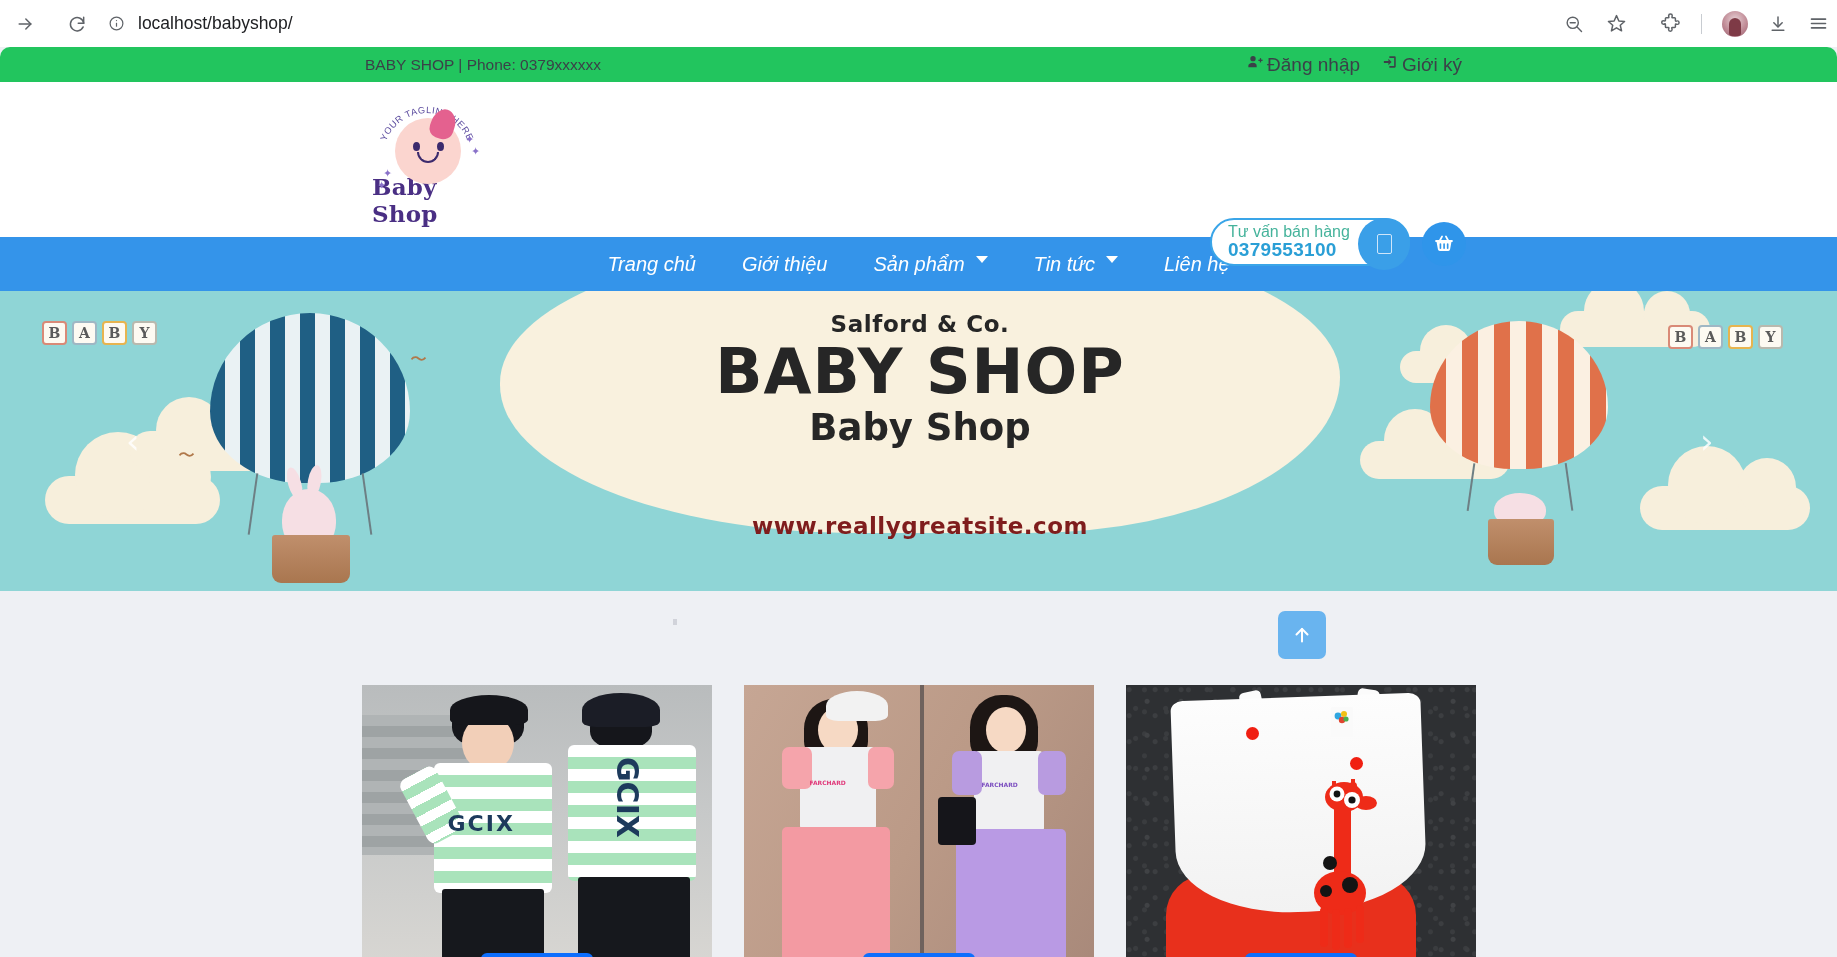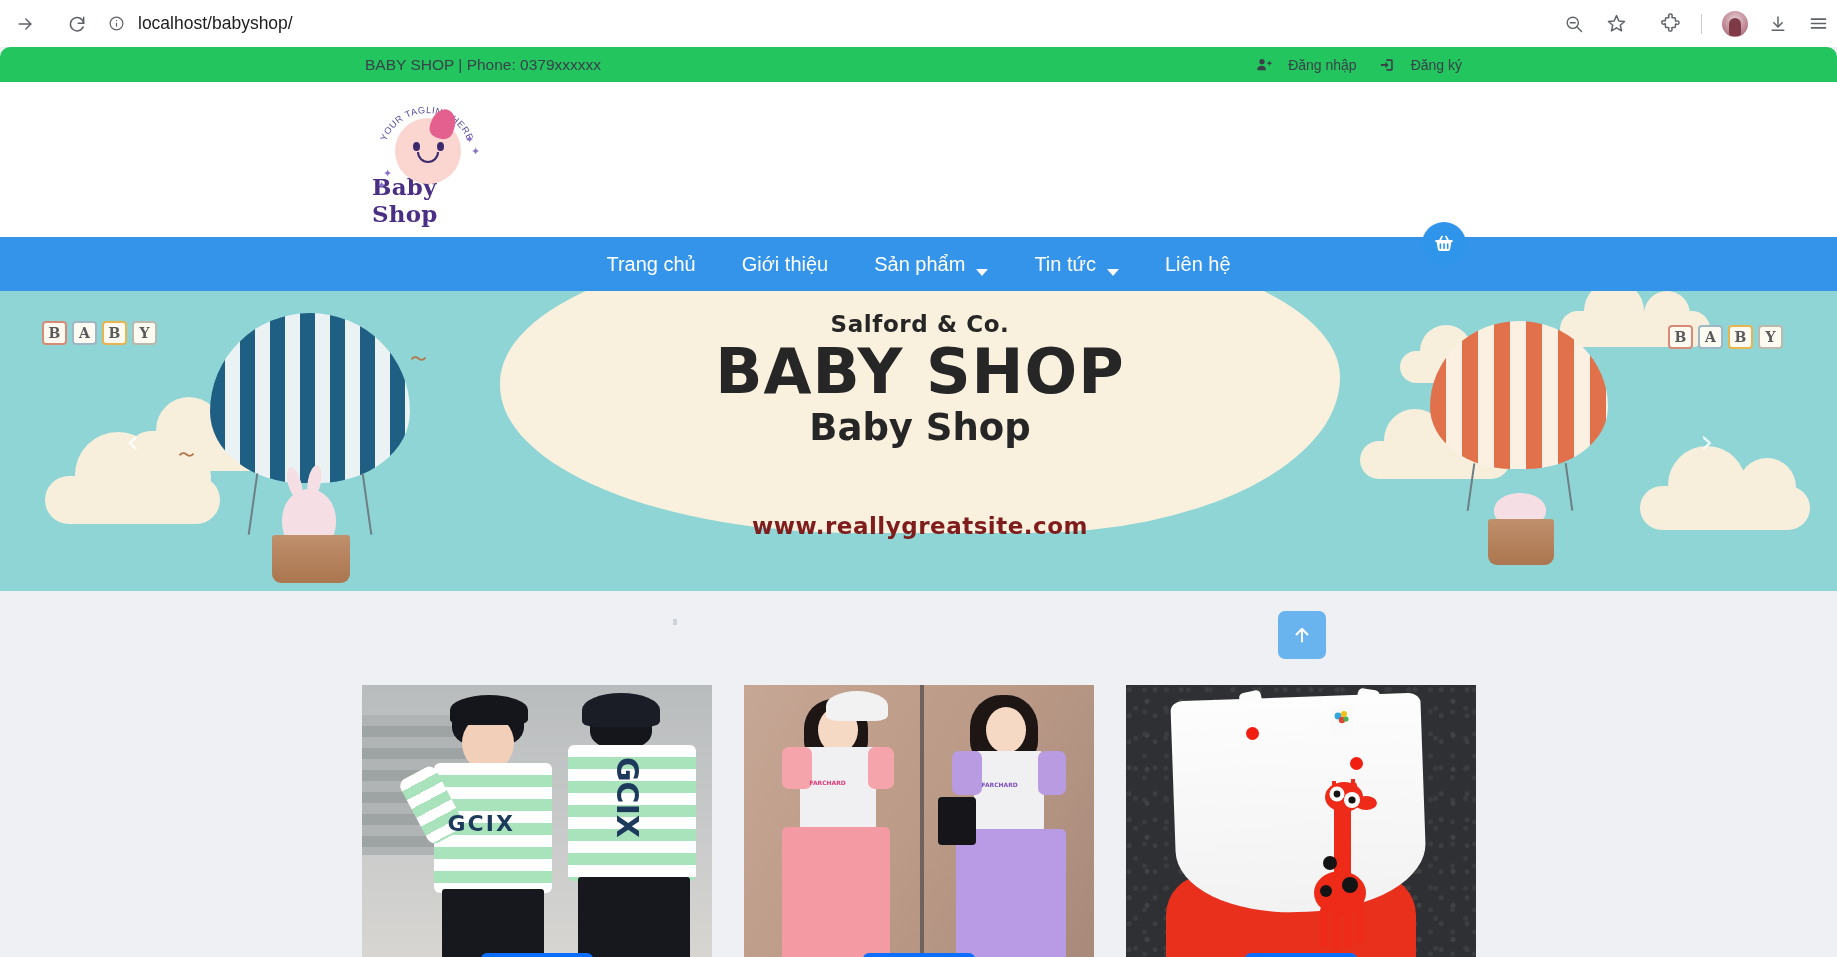--- a/index.html
+++ b/index.html
@@ -66,22 +66,22 @@
     display: flex; align-items: center; position: relative;
     border-top-left-radius: 10px; border-top-right-radius: 10px;
   }
   .topstrip .contact {
     position: absolute; left: 365px; font-size: 15.5px; color: #3b4148; white-space: nowrap;
   }
   .topstrip .auth {
     position: absolute; right: 375px; display: flex; align-items: center; gap: 22px;
   }
   .topstrip .auth a {
-    font-size: 14px; color: #3b4148; text-decoration: none;
-    display: flex; align-items: center; gap: 16px; white-space: nowrap;
+    font-size: 19px; color: #3b4148; text-decoration: none;
+    display: flex; align-items: flex-start; gap: 4px; white-space: nowrap;
   }
   .topstrip .auth svg { display: block; }
 
   
   .header {
     height: 155px; background: #ffffff; position: relative;
   }
   .logo-wrap {
     position: absolute; left: 372px; top: 10px; width: 110px; height: 135px;
     display: flex; flex-direction: column; align-items: center;
@@ -155,22 +155,23 @@
     background: #2f95ea; display: flex; align-items: center; justify-content: center;
   }
 
   
   .navbar {
     height: 54px; background: #3494ea;
     display: flex; align-items: center; justify-content: center; gap: 0;
   }
   .navbar a {
     color: #ffffff; font-size: 20px; text-decoration: none;
-    padding: 0 23px; display: flex; align-items: flex-end; gap: 11px;
+    padding: 0 23px; display: flex; align-items: flex-start; gap: 11px;
     white-space: nowrap;
+    font-style: italic;
   }
   .caret {
     width: 0; height: 0; border-left: 6.5px solid transparent;
     border-right: 6.5px solid transparent; border-top: 7.5px solid #ffffff;
     margin-top: 3px;
   }
 
   
   .banner {
     position: relative; height: 300px; overflow: hidden;
@@ -411,21 +412,21 @@
             <rect x="17" y="8.5" width="6.4" height="1.9"></rect>
             <rect x="19.25" y="6.25" width="1.9" height="6.4"></rect>
           </svg>
         <span>Đăng nhập</span>
       </a>
       <a href="#">
         <svg width="16" height="16" viewBox="0 0 24 24" fill="currentColor">
             <path d="M11 3.5h8a1.6 1.6 0 0 1 1.6 1.6v13.8A1.6 1.6 0 0 1 19 20.5h-8v-2.4h7.2V5.9H11z"></path>
             <path d="M9.6 7.3l4.7 4.7-4.7 4.7v-3.3H2.8V10.6h6.8z"></path>
           </svg>
-        <span>Đăng ký</span>
+        <span>Giới ký</span>
       </a>
     </span>
   </div>
 
   <div class="header">
     <div class="logo-wrap">
       <div class="logo-mark">
         <svg class="logo-arc" viewBox="0 0 104 60">
           <defs>
               <path id="arcp" d="M 10,52 A 44,44 0 0 1 94,52"></path>
@@ -441,20 +442,29 @@
         <div class="logo-smile"></div>
         <span class="spark" style="left:90px; top:42px;">✦</span>
         <span class="spark" style="left:96px; top:54px;">✦</span>
         <span class="spark" style="left:8px; top:76px;">✦</span>
         <span class="spark" style="left:2px; top:88px;">✦</span>
       </div>
       <div class="logo-title">Baby Shop</div>
     </div>
 
 
+    <div class="hotline">
+      <div class="hotline-text">
+        <div class="hotline-label">Tư vấn bán hàng</div>
+        <div class="hotline-num">0379553100</div>
+      </div>
+      <div class="hotline-circle">
+        <span class="glyph-box"></span>
+      </div>
+    </div>
 
     <div class="cart-btn">
       <svg width="22" height="22" viewBox="0 0 24 24" fill="#ffffff">
           <path d="M9.1 3.2 6.6 7.6H3.4a1.1 1.1 0 0 0 0 2.2h.5l1.5 8.2a2 2 0 0 0 2 1.6h9.2a2 2 0 0 0 2-1.6l1.5-8.2h.5a1.1 1.1 0 0 0 0-2.2h-3.2l-2.5-4.4a1 1 0 0 0-1.7 1l1.9 3.4H8.9l1.9-3.4a1 1 0 0 0-1.7-1zM9 12.1v4.4a.9.9 0 1 1-1.8 0v-4.4a.9.9 0 1 1 1.8 0zm4 0v4.4a.9.9 0 1 1-1.8 0v-4.4a.9.9 0 1 1 1.8 0zm3.9 0v4.4a.9.9 0 1 1-1.8 0v-4.4a.9.9 0 1 1 1.8 0z"></path>
         </svg>
     </div>
   </div>
 
   <div class="navbar">
     <a href="#">

